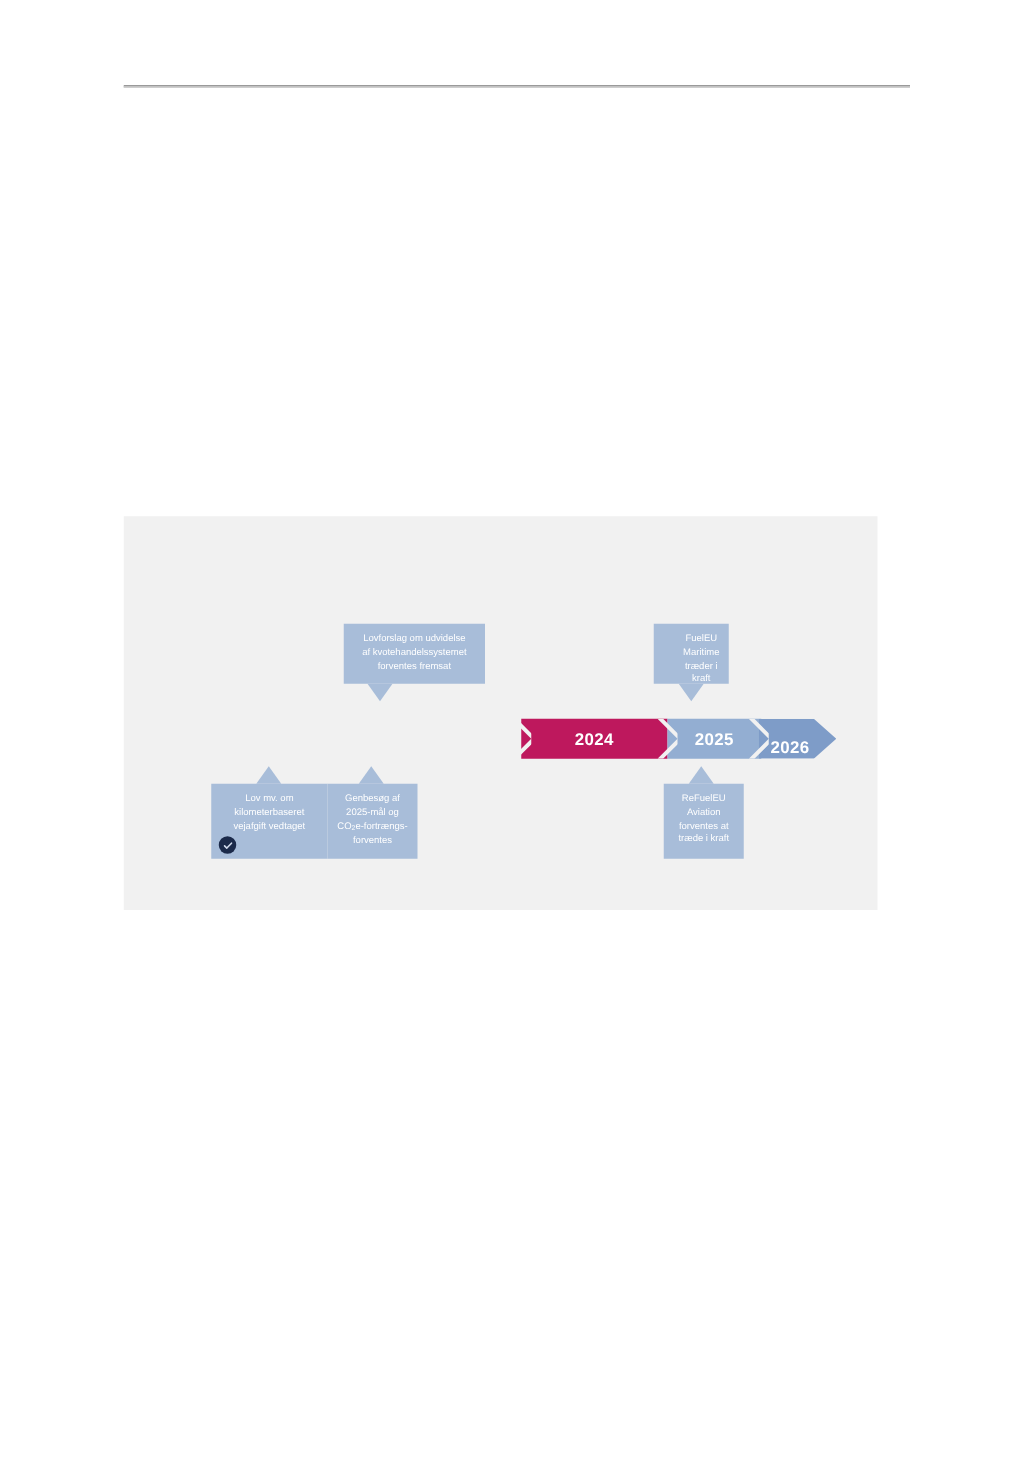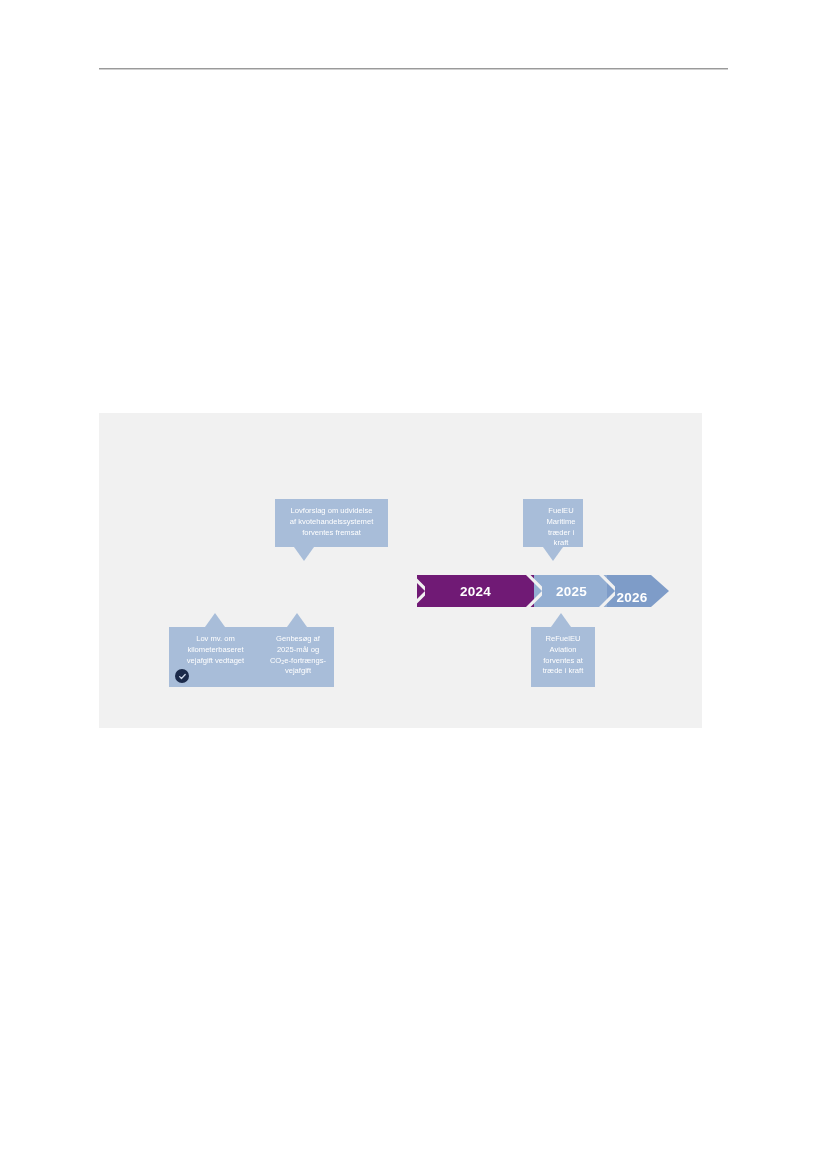--- a/index.html
+++ b/index.html
@@ -125,21 +125,21 @@
 </head>
 <body>
 
 <div class="page-rule"></div>
 
 <div class="figure-panel">
 
   <div class="timeline-band">
 
 
-    <div class="seg" style="left:268px; width:117px; background:#701a75;">
+    <div class="seg" style="left:268px; width:117px; background:#be185d;">
       <span class="seg-label">2024</span>
     </div>
 
     <div class="seg" style="left:385px; width:75px; background:#93aed2;">
       <span class="seg-label">2025</span>
     </div>
 
     <div class="seg" style="left:458px; width:62px; background:#7e9cc8;
                 clip-path: polygon(0 0, calc(100% - 18px) 0, 100% 50%, calc(100% - 18px) 100%, 0 100%);">
       <span class="seg-label" style="margin-right:12px;margin-top:12px;">2026</span>
@@ -180,21 +180,21 @@
         <path d="M2.2 6.2 L4.6 8.6 L9.6 3.4" fill="none" stroke="#cfd9ea" stroke-width="1.7" stroke-linecap="round" stroke-linejoin="round"></path>
       </svg>
     </span>
   </div>
 
   <div class="tail tail-up" style="left:188px; top:200px;"></div>
   <div class="callout" style="left:163px; top:214px; width:72px; height:60px;">
     <span class="callout-text">Genbesøg af</span>
     <span class="callout-text">2025-mål og</span>
     <span class="callout-text"><span>CO</span><sub>2</sub><span>e-fortrængs-</span></span>
-    <span class="callout-text">vejafgift</span>
+    <span class="callout-text">forventes</span>
   </div>
 
   <div class="tail tail-up" style="left:452px; top:200px;"></div>
   <div class="callout" style="left:432px; top:214px; width:64px; height:60px;">
     <span class="callout-text">ReFuelEU
 Aviation
 forventes at
 træde i kraft</span>
   </div>
 

